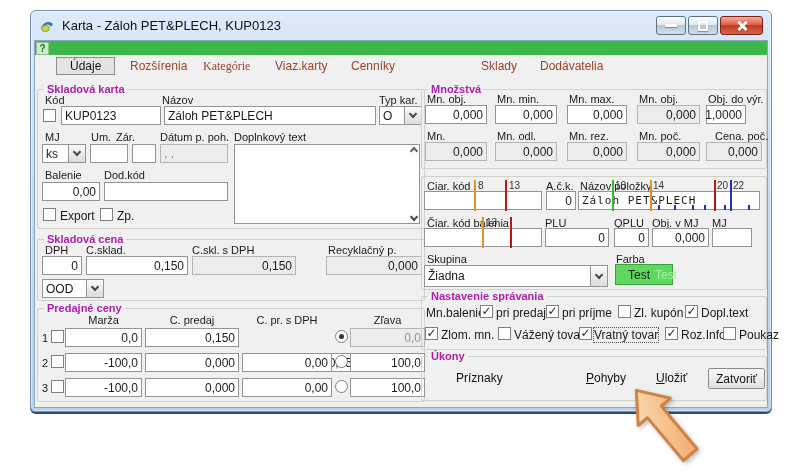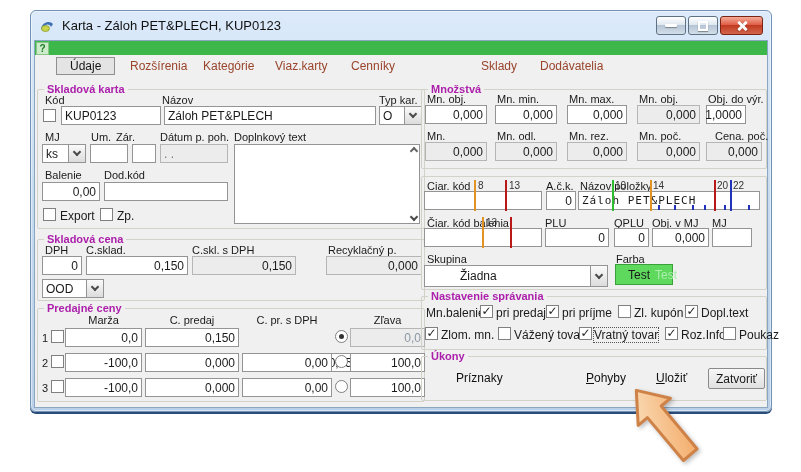--- a/index.html
+++ b/index.html
@@ -113,21 +113,21 @@
 
     <div class="winbody">
       <div class="greenbar">
         <div class="helpbtn">?</div>
       </div>
 
       <div class="content">
 
         <span class="tab selected" style="left:21px;">Údaje</span>
         <span class="tab" style="left:95px;">Rozšírenia</span>
-        <span class="tab" style="left:168px;">Kategórie</span>
+        <span class="tab" style="left:168px;font-family:Liberation Serif, serif;">Kategórie</span>
         <span class="tab" style="left:240px;">Viaz.karty</span>
         <span class="tab" style="left:316px;">Cenníky</span>
         <span class="tab" style="left:446px;">Sklady</span>
         <span class="tab" style="left:505px;">Dodávatelia</span>
 
         <div class="grp" style="left:2px; top:33px; width:388px; height:140px;">
           <span class="legend">Skladová karta</span>
           <span class="lbl" style="left:7px; top:4px;">Kód</span>
           <span class="lbl" style="left:124px; top:4px;">Názov</span>
           <span class="lbl" style="left:341px; top:4px;">Typ kar.</span>
@@ -280,21 +280,21 @@
           <span class="lbl" style="left:123px; top:40px;">PLU</span>
           <span class="lbl" style="left:192px; top:40px;">QPLU</span>
           <span class="lbl" style="left:230px; top:40px;">Obj. v MJ</span>
           <span class="lbl" style="left:290px; top:40px;">MJ</span>
           <div class="fld num" style="left:123px; top:51px; width:64px;">0</div>
           <div class="fld num" style="left:192px; top:51px; width:35px;">0</div>
           <div class="fld num" style="left:230px; top:51px; width:57px;">0,000</div>
           <div class="fld" style="left:290px; top:51px; width:40px;"></div>
 
           <span class="lbl" style="left:5px; top:76px;">Skupina</span>
-          <div class="sel" style="left:2px; top:88px; width:184px; height:22px;padding-left:32px;">
+          <div class="sel" style="left:2px; top:88px; width:184px; height:22px;">
             <span class="sval">Žiadna</span>
             <span class="sarr">
                 <span class="chev-d"></span>
               </span>
           </div>
           <span class="lbl" style="left:194px; top:76px;">Farba</span>
           <div class="farba" style="left:193px; top:87px; width:58px;">
             <span>Test</span>
             <span class="t2">Test</span>
           </div>

